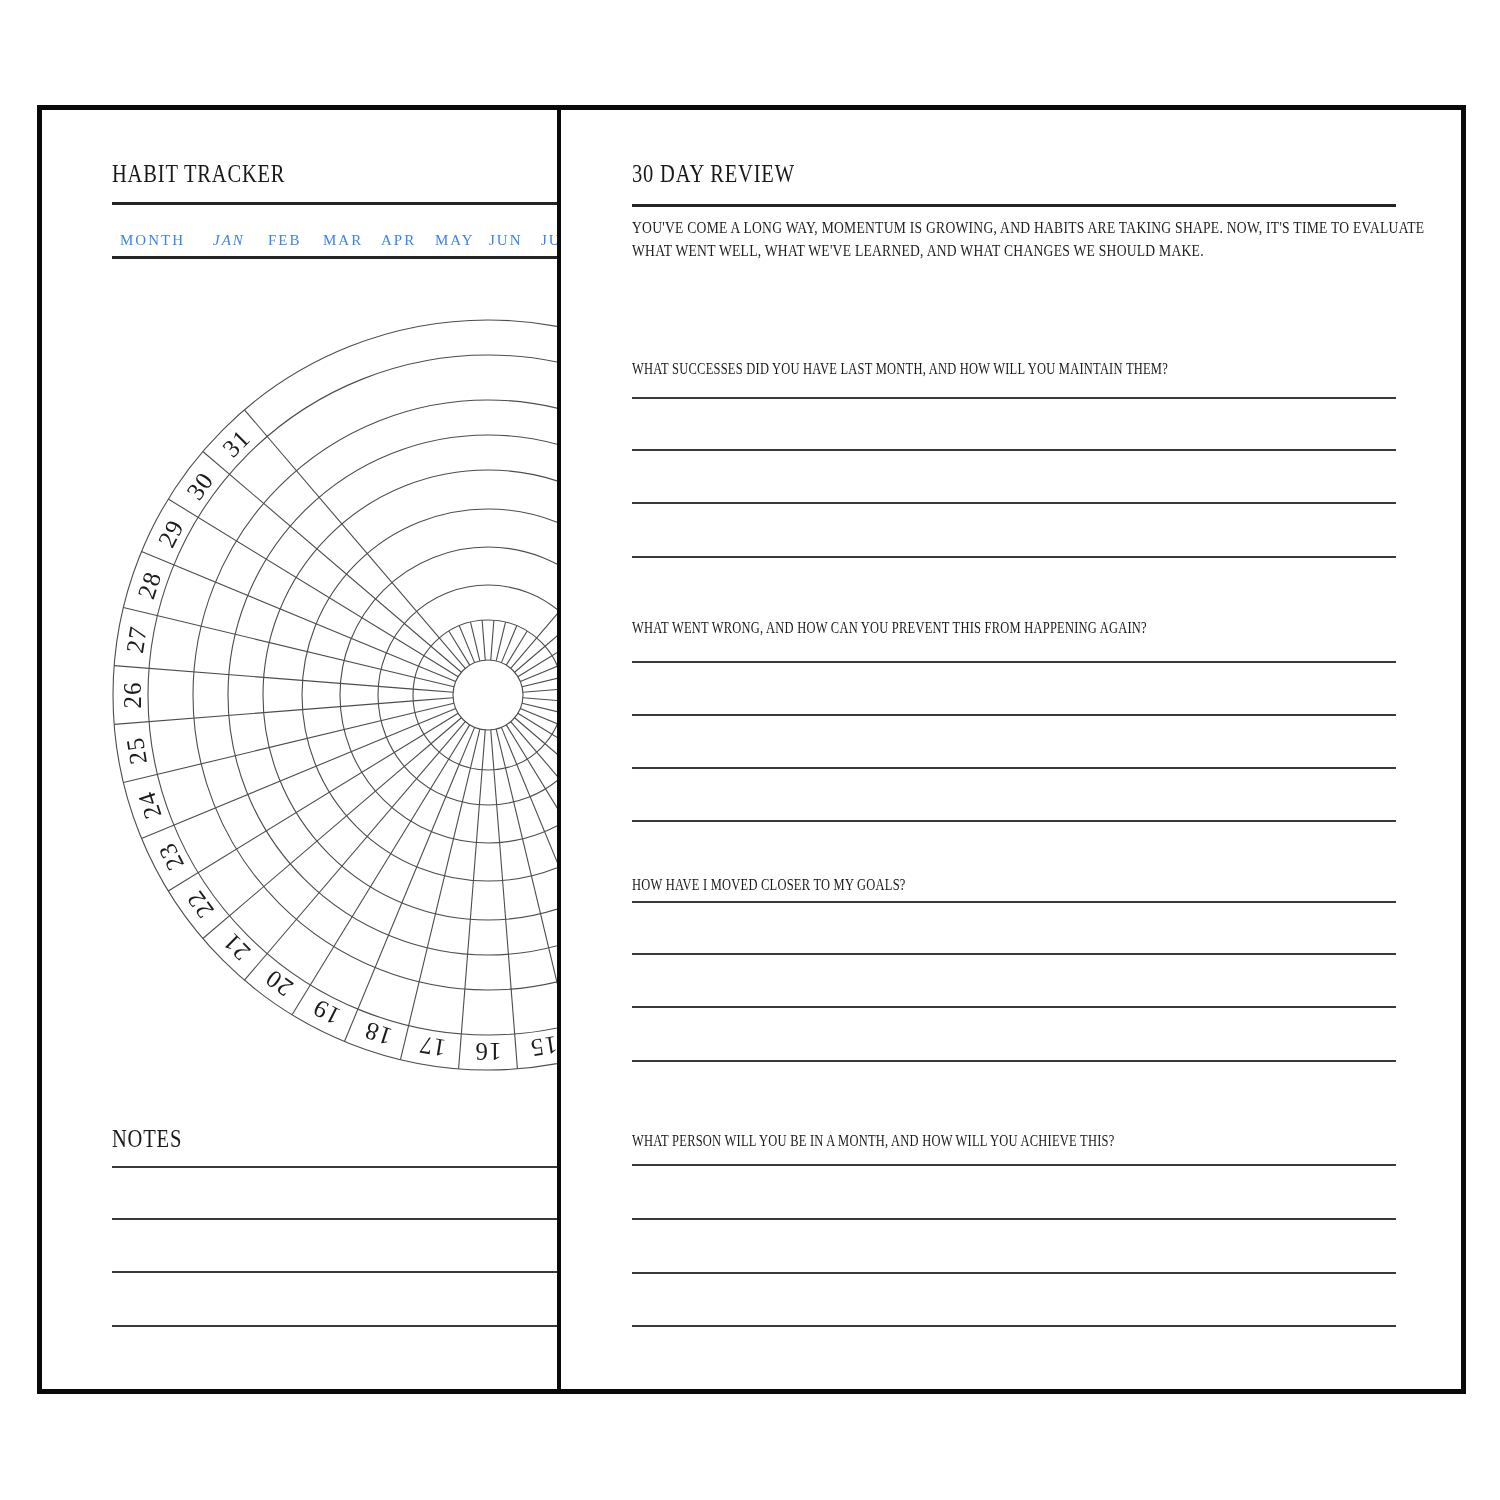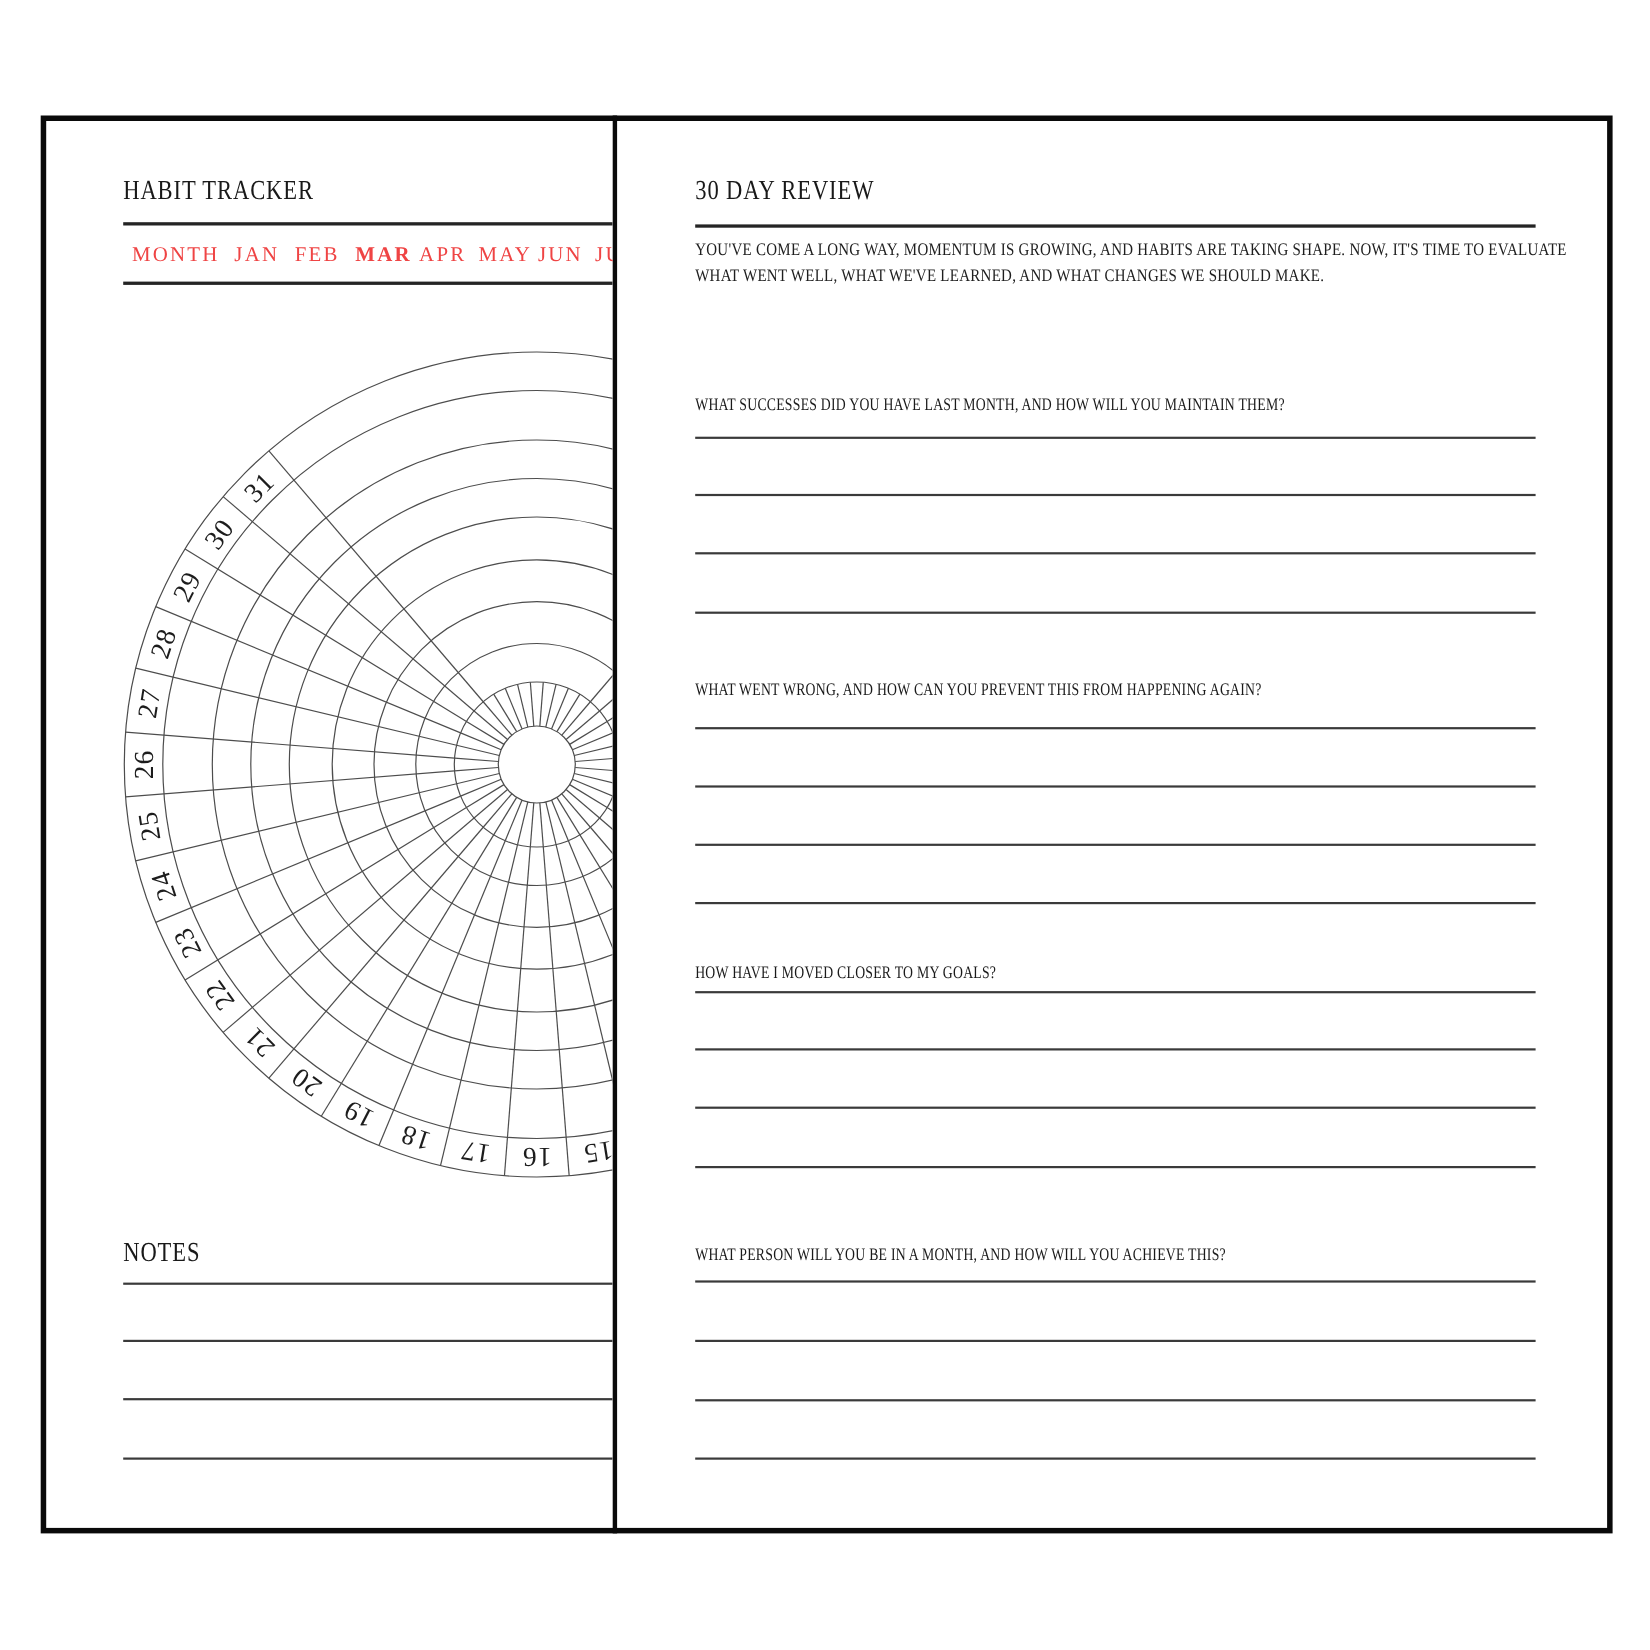--- a/index.html
+++ b/index.html
@@ -8,44 +8,44 @@
   .frame{position:absolute;left:37px;top:105px;width:1419px;height:1279px;
          border:5px solid #0a0a0a;background:transparent;}
   .divider{position:absolute;left:557px;top:105px;width:4px;height:1289px;background:#0a0a0a;}
   .page{position:absolute;top:110px;height:1279px;overflow:hidden;border-radius:13px;}
   .page.left{left:42px;width:515px;}
   .page.right{left:561px;width:1016px;}
   .h1{position:absolute;font-size:25px;letter-spacing:1px;white-space:nowrap;
       transform:scaleX(.82);transform-origin:0 50%;color:#191919;}
   .rule{position:absolute;height:2px;background:#3a3a3a;}
   .rule.heavy{height:3px;background:#242424;}
-  .month{position:absolute;top:111px;font-size:19px;letter-spacing:2px;white-space:nowrap;color:#ef4444;}
+  .month{position:absolute;top:122px;font-size:15px;letter-spacing:2px;white-space:nowrap;color:#3b82f6;}
   .intro{position:absolute;left:71px;top:106px;font-size:16px;line-height:23px;
          letter-spacing:.3px;white-space:nowrap;transform:scaleX(.85);transform-origin:0 0;color:#1e1e1e;}
   .qlabel{position:absolute;left:71px;font-size:16px;letter-spacing:.3px;white-space:nowrap;
           transform:scaleX(.78);transform-origin:0 50%;color:#1a1a1a;}
   #tracker{position:absolute;left:0;top:0;}
   #tracker text{font-family:"Liberation Serif",serif;font-size:25px;fill:#1c1c1c;letter-spacing:1px;}
 </style>
 </head>
 <body>
 
 <div class="canvas">
 
   <div class="frame"></div>
   <div class="divider"></div>
 
   <div class="page left">
     <div class="h1" style="left:70px;top:50px;">HABIT TRACKER</div>
     <div class="rule heavy" style="left:70px;top:92px;width:445px;"></div>
     <div id="month-row">
         <span class="month" style="left: 78px;">MONTH</span>
-        <span class="month" style="left: 171px;">JAN</span>
+        <span class="month" style="left: 171px; font-style: italic;">JAN</span>
         <span class="month" style="left: 226px;">FEB</span>
-        <span class="month" style="left: 281px; font-weight: bold;">MAR</span>
+        <span class="month" style="left: 281px;">MAR</span>
         <span class="month" style="left: 339px;">APR</span>
         <span class="month" style="left: 393px;">MAY</span>
         <span class="month" style="left: 447px;">JUN</span>
         <span class="month" style="left: 499px;">JUL</span>
       </div>
     <div class="rule heavy" style="left:70px;top:146px;width:445px;"></div>
 
     <svg id="tracker" width="515" height="1279" viewBox="0 0 515 1279">
         <circle cx="446" cy="585" r="35" fill="none" stroke="#4d4d4d" stroke-width="1.1"></circle>
         <circle cx="446" cy="585" r="75" fill="none" stroke="#4d4d4d" stroke-width="1.1"></circle>

